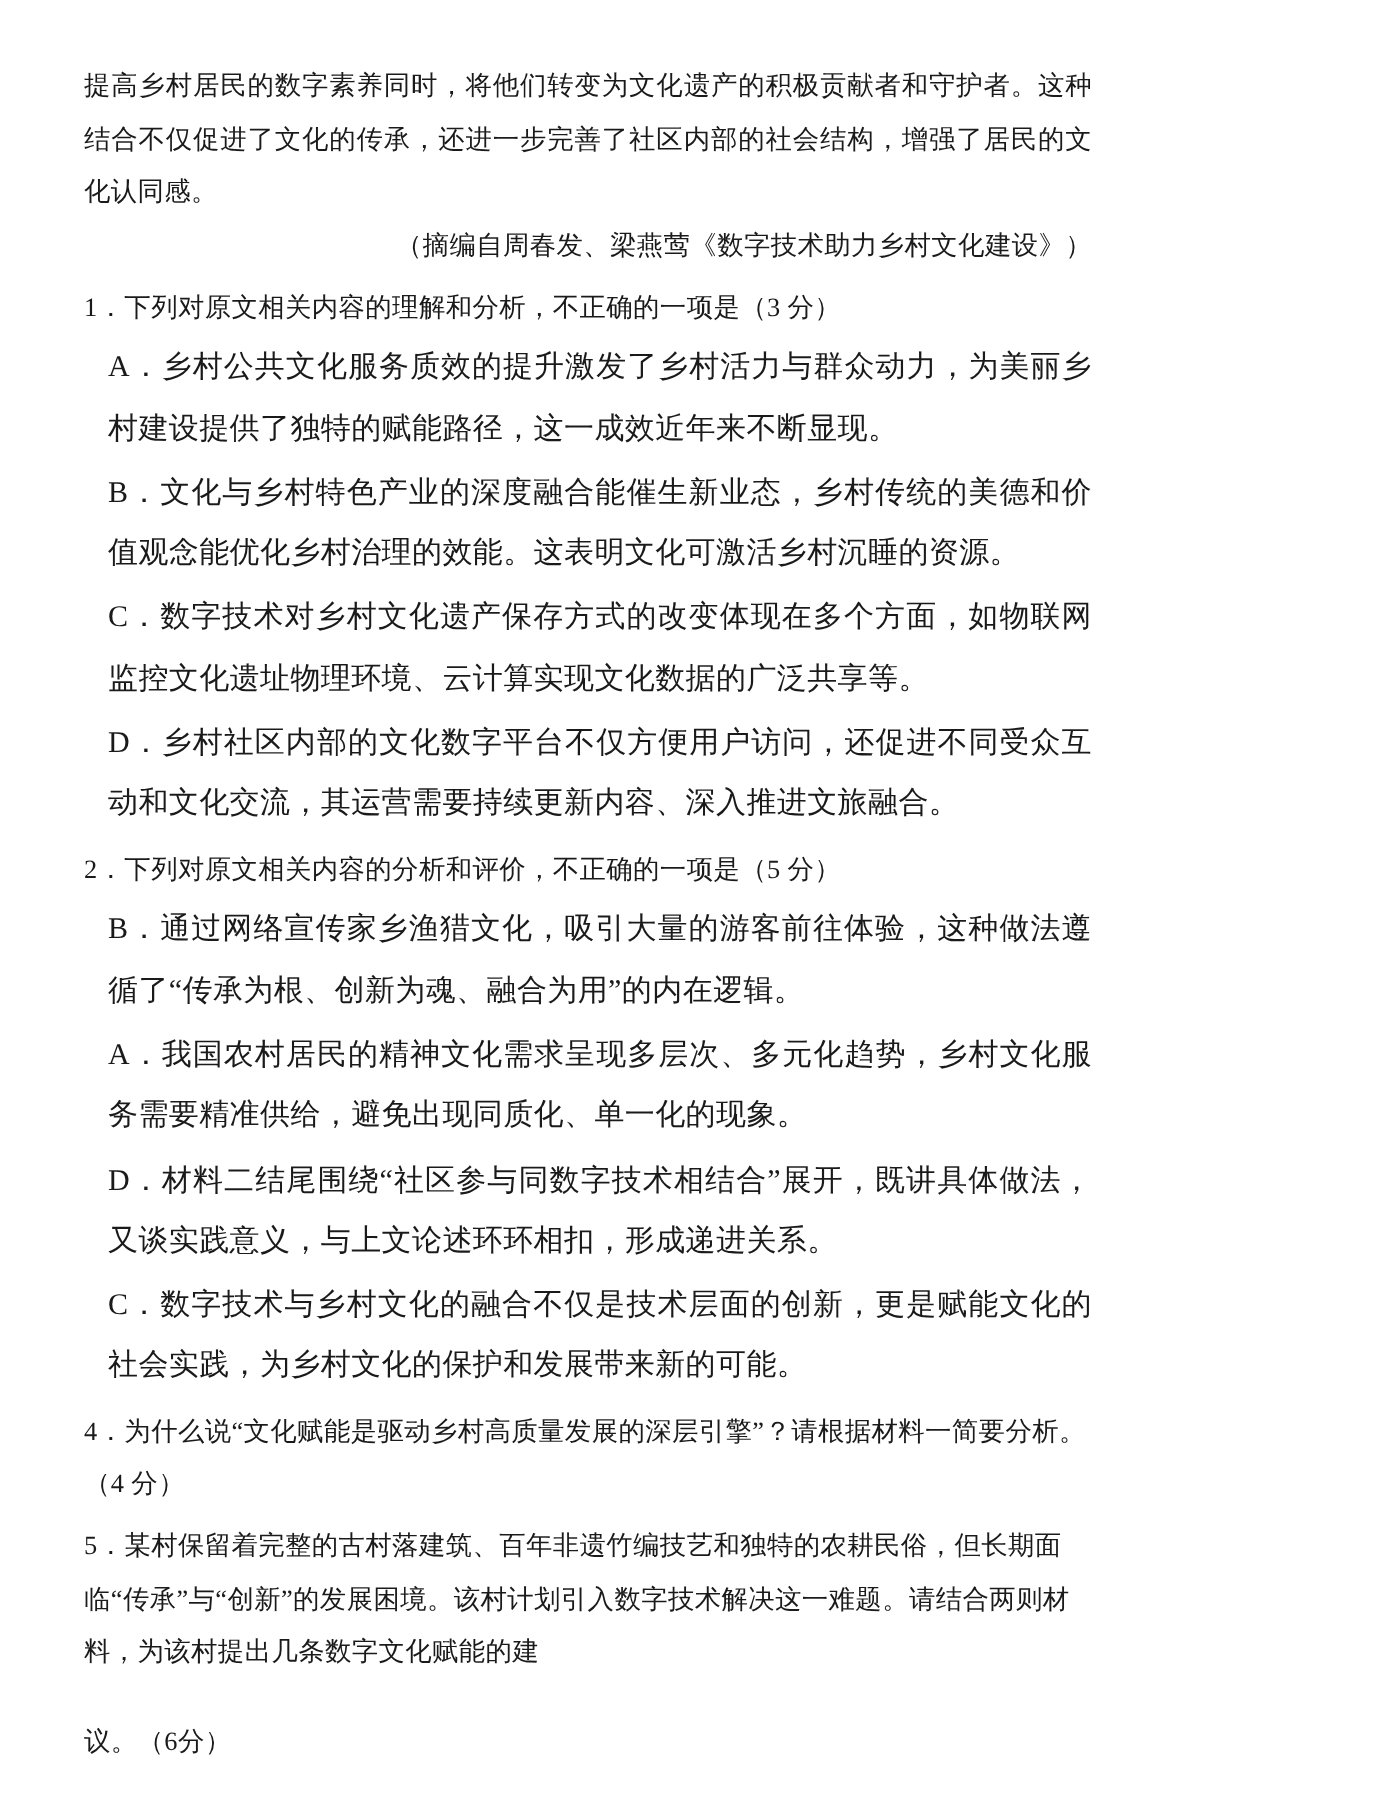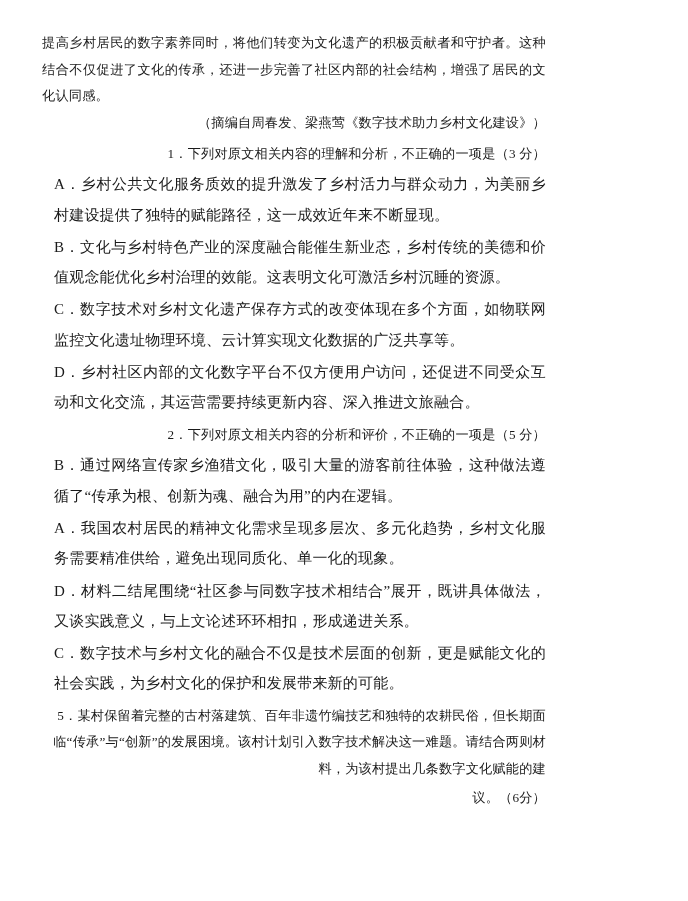--- a/index.html
+++ b/index.html
@@ -34,21 +34,20 @@
     text-align: right;
     margin: 0 0 2px 0;
     letter-spacing: 0.2px;
     font-family: Liberation Serif, serif;
   }
   .q-stem {
     font-size: 13.2px;
     line-height: 2.02;
     margin: 4px 0 2px 0;
     letter-spacing: 0.2px;
-    text-align: right;
   }
   .opt {
     font-size: 15px;
     line-height: 2.02;
     text-align: justify;
     margin: 2px 0 2px 12px;
     letter-spacing: 0.2px;
   }
   .fill-body {
     font-size: 13.2px;
@@ -59,21 +58,21 @@
     text-indent: 26px;
   }
   .blank {
     display: inline-block;
     min-width: 34px;
     text-align: center;
     border-bottom: 1px solid #1a1a1a;
     line-height: 1.3;
   }
   .q-block { margin-top: 3px; }
-  .tail { margin-top: 2px; }
+  .tail { margin-top: 18px; }
 </style>
 </head>
 <body>
 
 <div class="page">
 
   <p class="lead">提高乡村居民的数字素养同时，将他们转变为文化遗产的积极贡献者和守护者。这种结合不仅促进了文化的传承，还进一步完善了社区内部的社会结构，增强了居民的文化认同感。</p>
 
   <p class="source">（摘编自周春发、梁燕莺《数字技术助力乡村文化建设》）</p>
 
@@ -89,19 +88,22 @@
     <p class="q-stem">2．下列对原文相关内容的分析和评价，不正确的一项是（5 分）</p>
     <p class="opt">B．通过网络宣传家乡渔猎文化，吸引大量的游客前往体验，这种做法遵循了“传承为根、创新为魂、融合为用”的内在逻辑。</p>
     <p class="opt">A．我国农村居民的精神文化需求呈现多层次、多元化趋势，乡村文化服务需要精准供给，避免出现同质化、单一化的现象。</p>
     <p class="opt">D．材料二结尾围绕“社区参与同数字技术相结合”展开，既讲具体做法，又谈实践意义，与上文论述环环相扣，形成递进关系。</p>
     <p class="opt">C．数字技术与乡村文化的融合不仅是技术层面的创新，更是赋能文化的社会实践，为乡村文化的保护和发展带来新的可能。</p>
   </div>
 
   <div class="q-block">
   </div>
 
+  <div class="q-block">
+    <p class="q-stem">4．为什么说“文化赋能是驱动乡村高质量发展的深层引擎”？请根据材料一简要分析。（4 分）</p>
+  </div>
 
   <div class="q-block">
     <p class="q-stem">5．某村保留着完整的古村落建筑、百年非遗竹编技艺和独特的农耕民俗，但长期面临“传承”与“创新”的发展困境。该村计划引入数字技术解决这一难题。请结合两则材料，为该村提出几条数字文化赋能的建</p>
     <p class="q-stem tail">议。（6分）</p>
   </div>
 
 </div>
 
 </body></html>

